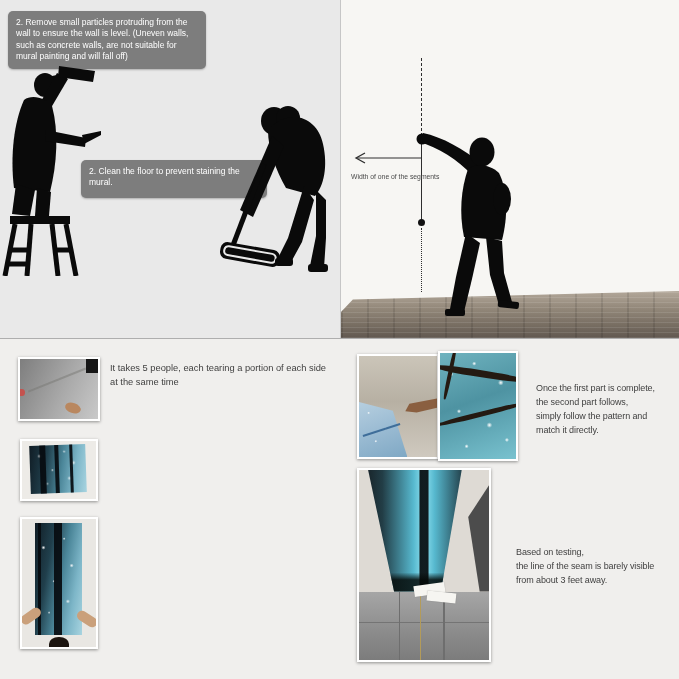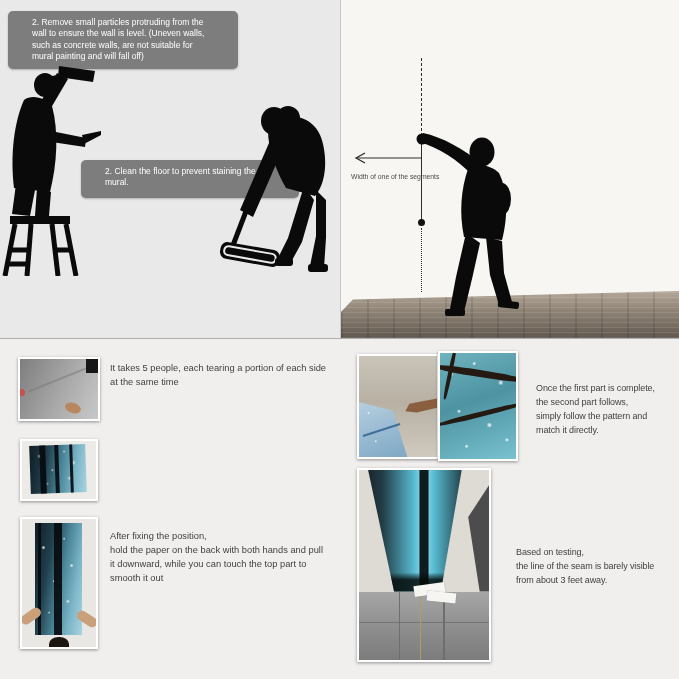--- a/index.html
+++ b/index.html
@@ -10,21 +10,21 @@
   .q-tl{position:absolute;left:0;top:0;width:340px;height:338px;background:#e9e9e9;}
   .q-tr{position:absolute;left:341px;top:0;width:338px;height:338px;background:#f7f6f3;}
   .q-b {position:absolute;left:0;top:339px;width:679px;height:340px;background:#f0efed;}
 
   .div-h{position:absolute;left:0;top:338px;width:679px;height:1px;background:#aeaeae;}
   .div-v-top{position:absolute;left:340px;top:0;width:1px;height:338px;background:#c6c6c6;}
   .div-v-bot{position:absolute;left:339px;top:339px;width:1px;height:340px;background:#b2b2b2;}
 
   
   .tip{position:absolute;background:#7d7d7d;color:#fff;border-radius:5px;
-       padding:6px 24px;font-size:8.5px;line-height:1.35;box-shadow:0 1px 2px rgba(0,0,0,.25);}
+       padding:6px 8px;font-size:8.5px;line-height:1.35;box-shadow:0 1px 2px rgba(0,0,0,.25);}
   .tip2{left:8px;top:11px;width:182px;}
   .tip3{left:81px;top:160px;width:170px;min-height:26px;}
 
   
   .sil{position:absolute;}
   .sil svg{display:block;}
 
   
   .vline-seg{position:absolute;width:0;border-left:1px solid #2e2e2e;}
   .vseg1{left:421px;top:58px;height:78px;border-left-style:dashed;}
@@ -254,24 +254,20 @@
         <div class="trunk" style="left:8%;width:6%;"></div>
       </div>
       <div class="arm armL"></div>
       <div class="arm armR"></div>
       <div class="head"></div>
     </div>
   </div>
 
   <div class="cap cap-l capA">It takes 5 people, each tearing a portion of each side
  at the same time</div>
-  <div class="cap cap-l capC">After fixing the position,
-hold the paper on the back with both hands and pull
-it downward, while you can touch the top part to
-smooth it out</div>
 
   <div class="photo p4">
     <div class="ph">
       <div class="snowy"></div>
       <div class="twig"></div>
       <div class="arm4"></div>
     </div>
   </div>
 
   <div class="photo p5">

